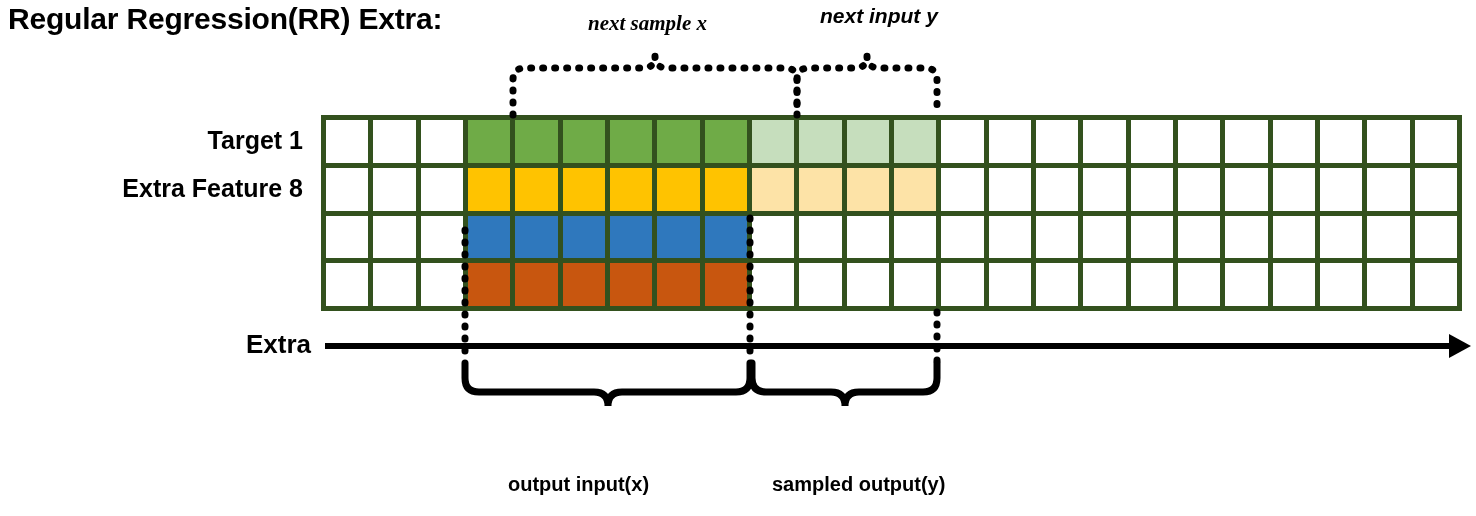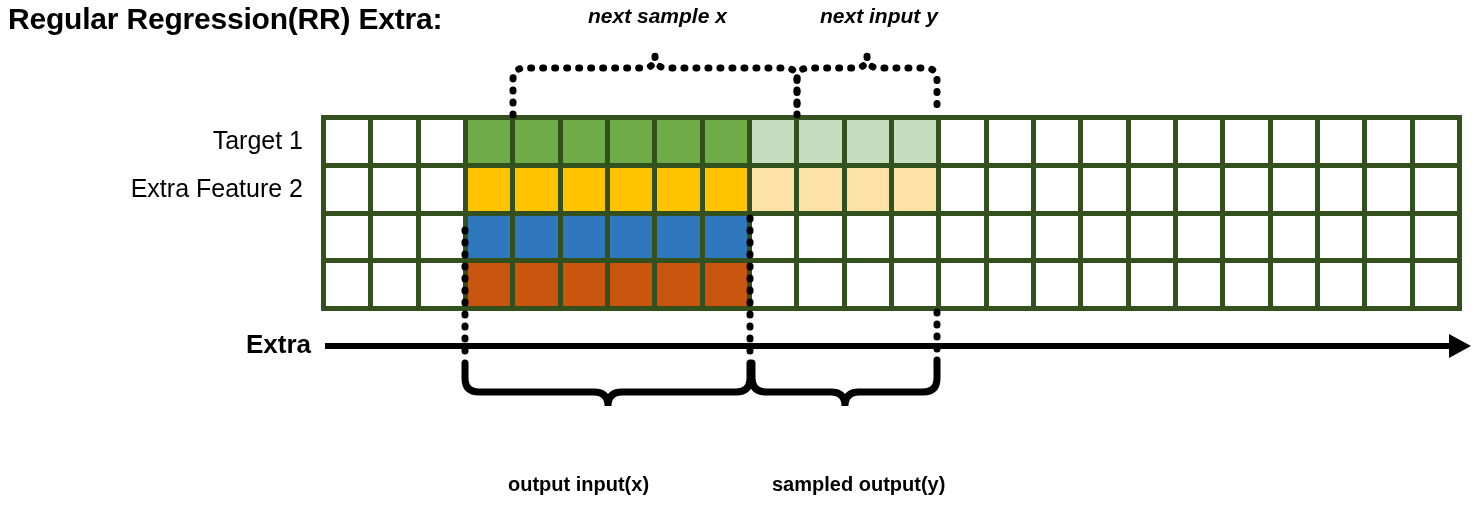--- a/index.html
+++ b/index.html
@@ -27,21 +27,21 @@
   
   #row-labels {
     left: 0px; top: 116px;
     width: 312px;
   }
   .row-label {
     height: 48px;
     line-height: 48px;
     text-align: right;
     font-size: 25px;
-    font-weight: 400;
+    font-weight: 700;
     color: #000;
     white-space: nowrap;
     padding-right: 9px;
     box-sizing: border-box;
   }
 
   
   #grid {
     left: 321px; top: 115px;
     background: #33511e;
@@ -81,42 +81,42 @@
   #bottom-overlay { left: 0; top: 0; }
 
   
   .top-label {
     font-size: 21px;
     font-style: italic;
     font-weight: 600;
     color: #000;
     white-space: nowrap;
   }
-  #label-next-x { left: 588px; top: 4px; }
+  #label-next-x { left: 588px; top: 11px; font-family: Liberation Serif, serif; }
   #label-next-y { left: 820px; top: 4px; }
 
   
   .caption {
     font-size: 20px;
     font-weight: 600;
     color: #000;
     line-height: 25px;
     white-space: pre;
   }
   #caption-input  { left: 508px; top: 422px; }
   #caption-output { left: 772px; top: 422px; }
 </style>
 </head>
 <body>
 
 <div class="abs" id="title">Regular Regression(RR) Extra:</div>
 
 <div class="abs" id="row-labels">
   <div class="row-label">Target 1</div>
-  <div class="row-label">Extra Feature 2</div>
+  <div class="row-label">Extra Feature 8</div>
 </div>
 
 <div class="abs" id="grid">
     <div class="grid-row">
       <div class="cell" style="background: rgb(255, 255, 255);"></div>
       <div class="cell" style="background: rgb(255, 255, 255);"></div>
       <div class="cell" style="background: rgb(255, 255, 255);"></div>
       <div class="cell" style="background: rgb(111, 171, 71);"></div>
       <div class="cell" style="background: rgb(111, 171, 71);"></div>
       <div class="cell" style="background: rgb(111, 171, 71);"></div>

